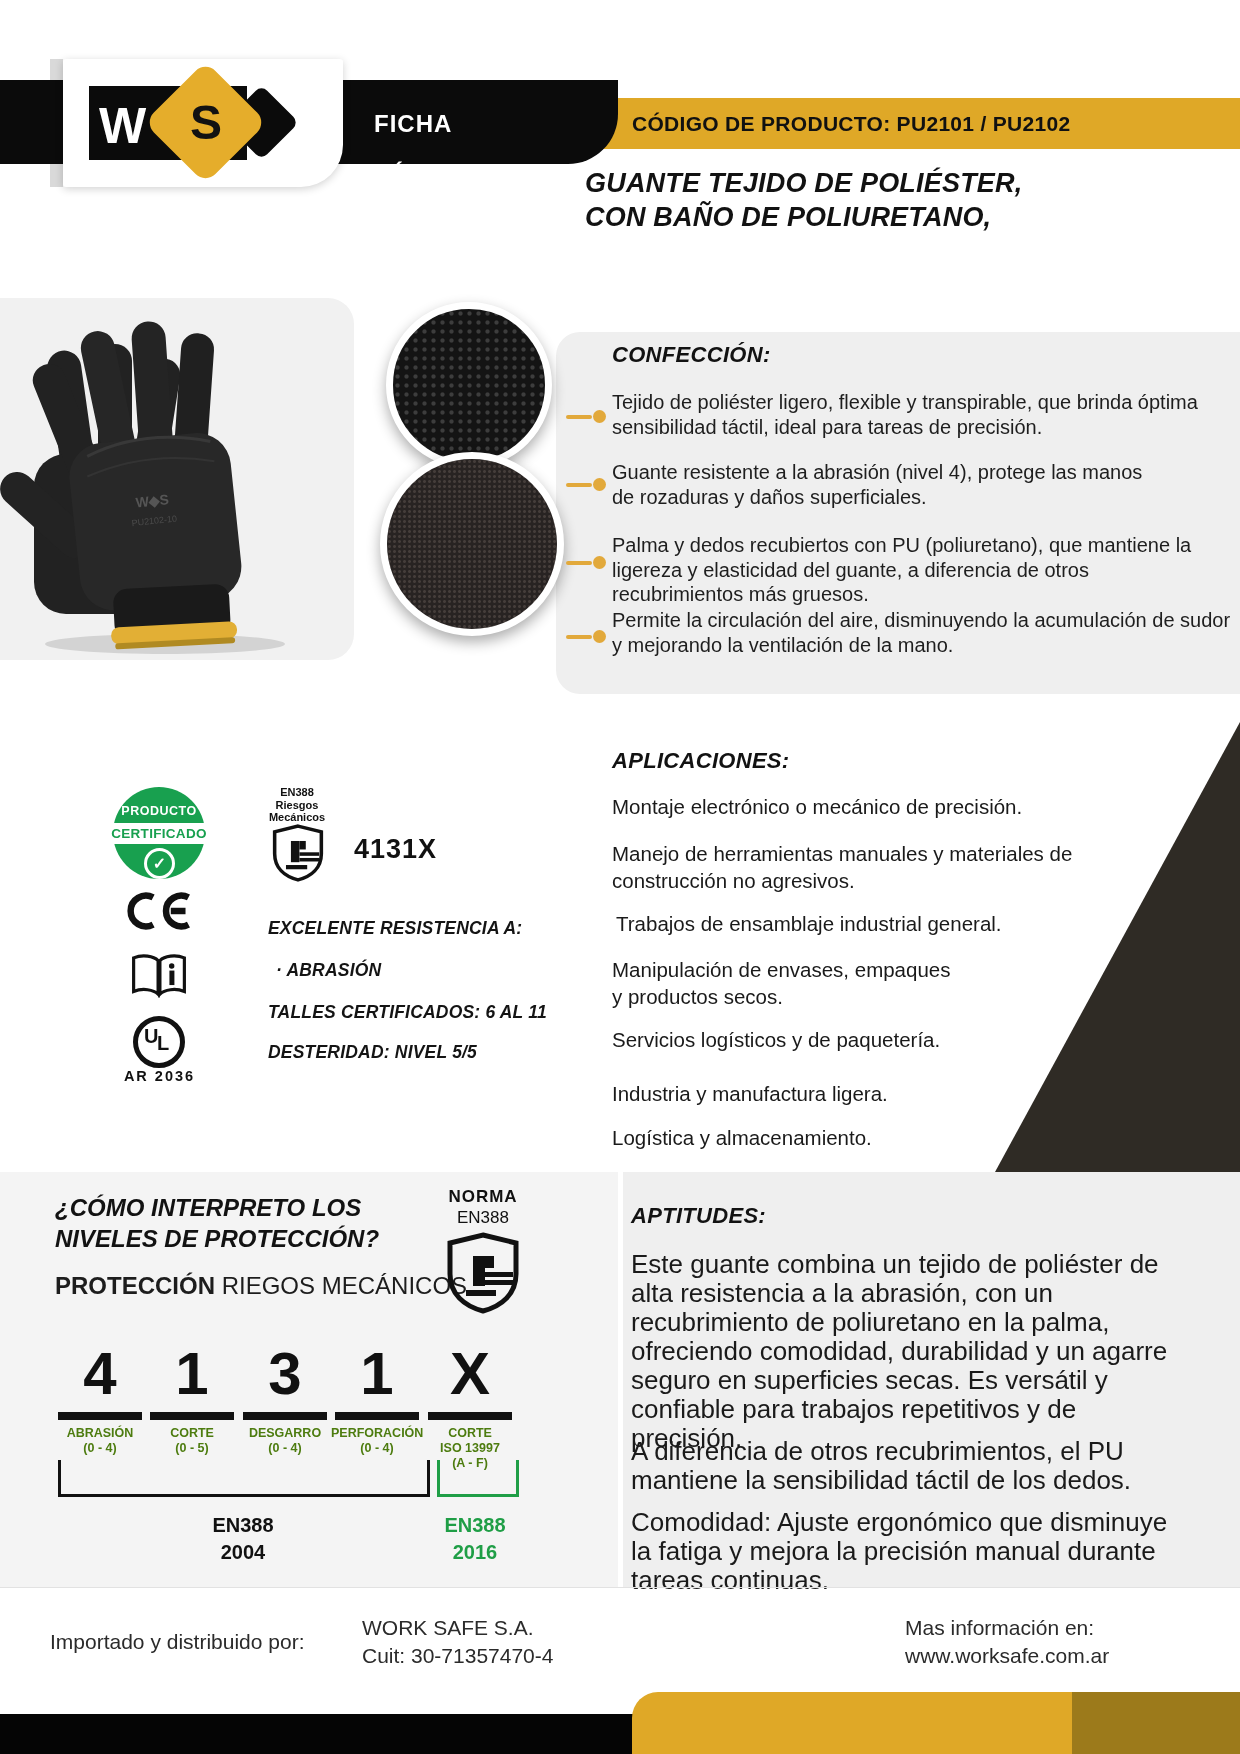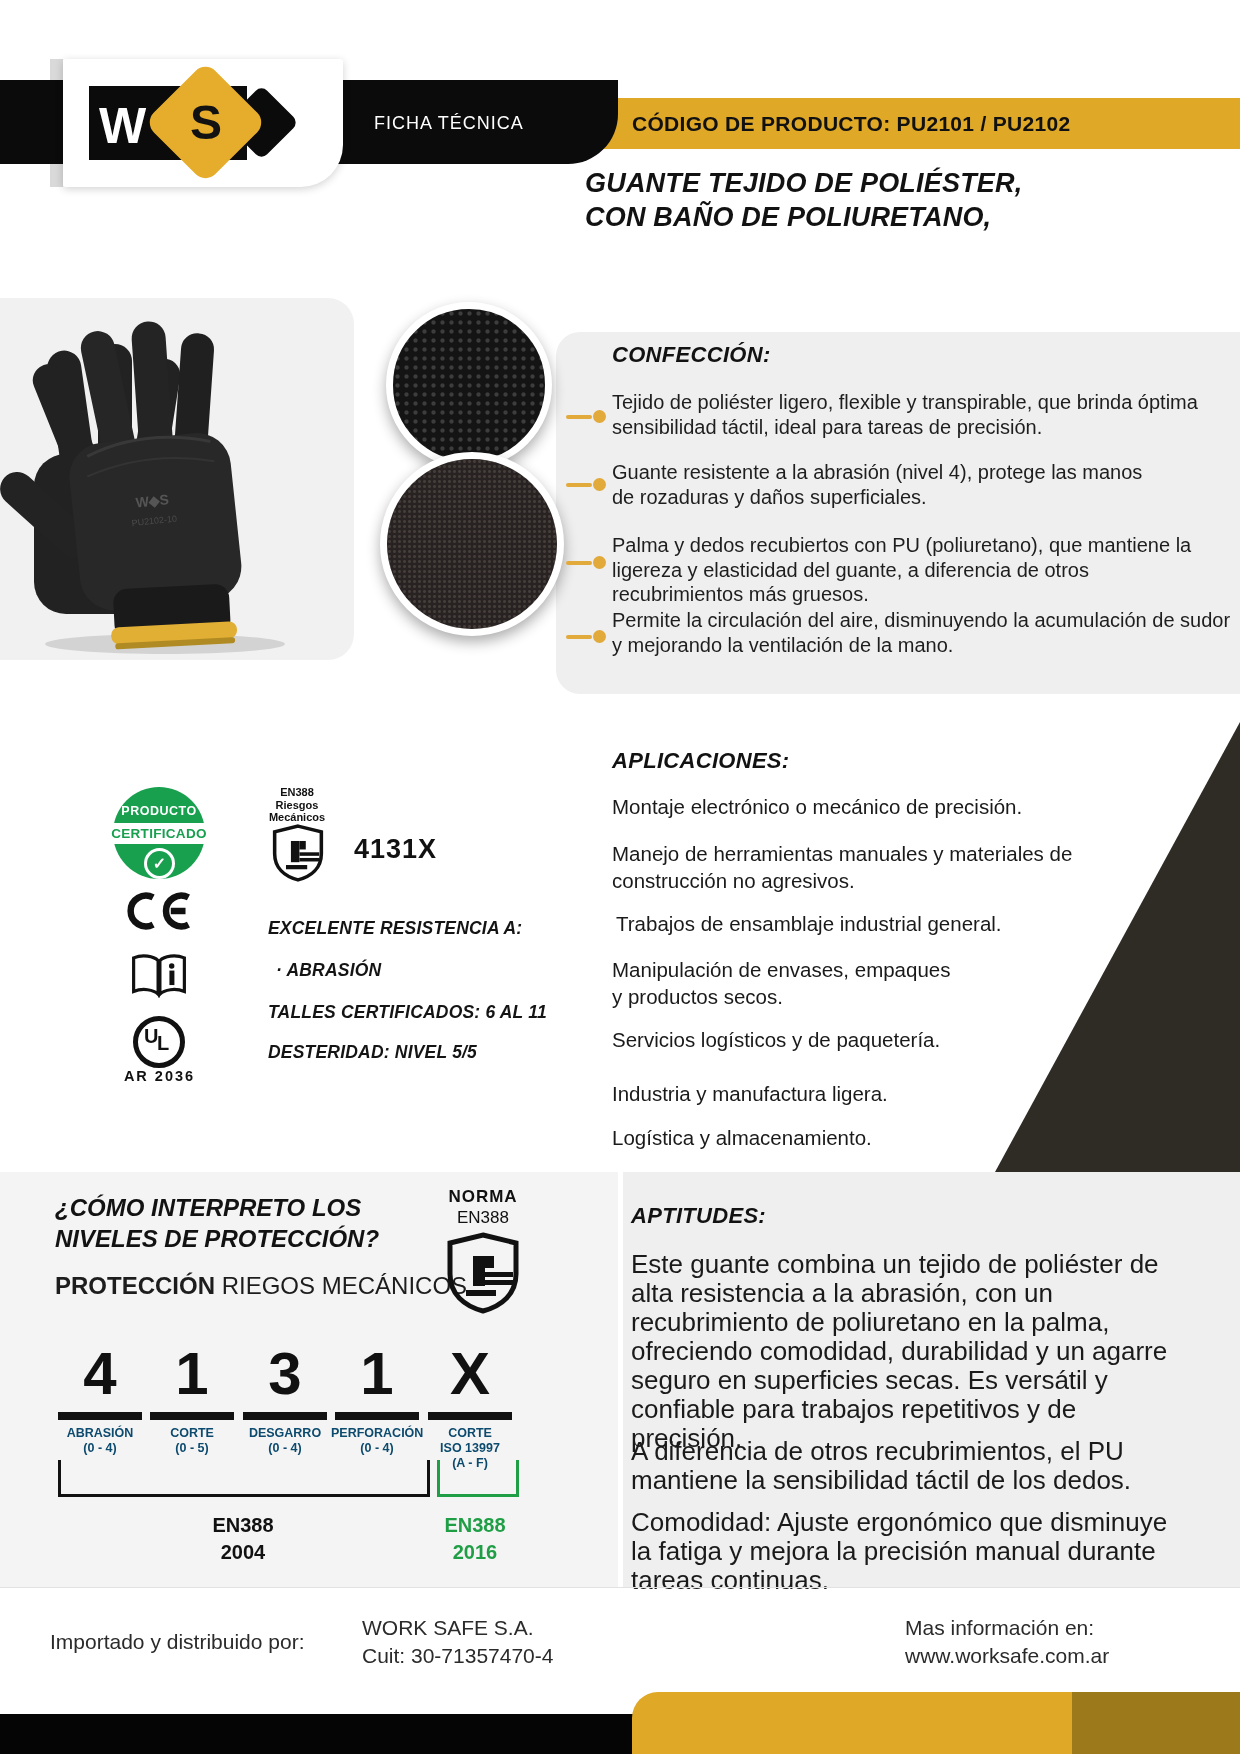--- a/index.html
+++ b/index.html
@@ -6,21 +6,21 @@
   .page{position:relative;width:1240px;height:1754px;background:#ffffff;overflow:hidden;
         font-family:"Liberation Sans", sans-serif;color:#1c1c1c;}
   .abs{position:absolute;}
 
   
   .side-strip{left:50px;top:59px;width:13px;height:128px;background:#d9d9d9;}
   .black-band{left:0;top:80px;width:618px;height:84px;background:#0b0b0b;border-radius:0 0 50px 0;z-index:2;}
   .yellow-band{left:520px;top:98px;width:720px;height:51px;background:#DFA827;z-index:1;}
   .code-text{position:absolute;left:112px;top:0;line-height:51px;font-size:21px;font-weight:700;color:#111;letter-spacing:.3px;}
   .doc-type{left:374px;top:98px;width:180px;height:51px;line-height:51px;z-index:3;color:#fff;
-            font-size:18px;font-weight:400;letter-spacing:1px;}
+            font-size:24px;font-weight:700;letter-spacing:1px;}
   .logo-card{left:63px;top:59px;width:280px;height:128px;background:#fff;z-index:4;
              border-radius:3px 3px 42px 3px;box-shadow:0 2px 8px rgba(0,0,0,.18);}
   .logo-banner{position:absolute;left:26px;top:27px;width:158px;height:74px;background:#0b0b0b;}
   .logo-w{position:absolute;left:36px;top:38px;font-size:50px;font-weight:800;color:#fff;}
   .logo-arrow{position:absolute;left:172px;top:37px;width:53px;height:53px;background:#0b0b0b;transform:rotate(45deg);border-radius:8px;}
   .logo-diamond{position:absolute;left:99px;top:20px;width:87px;height:87px;background:#E5AD2B;transform:rotate(45deg);border-radius:14px;}
   .logo-s{position:absolute;left:123px;top:36px;width:40px;text-align:center;font-size:48px;font-weight:800;color:#121212;z-index:2;}
 
   .title-block{left:585px;top:166px;font-size:27px;line-height:34px;font-weight:800;font-style:italic;color:#121212;letter-spacing:.2px;}
 
@@ -66,21 +66,21 @@
   
   .panel-left{left:0;top:1172px;width:618px;height:415px;background:#f4f4f4;}
   .panel-right{left:623px;top:1172px;width:617px;height:415px;background:#efefef;}
   .guide-head{position:absolute;left:55px;top:20px;font-size:24px;line-height:31px;font-weight:800;font-style:italic;color:#121212;}
   .guide-sub{position:absolute;left:55px;top:100px;font-size:24px;color:#1d1d1d;}
   .norma{position:absolute;left:428px;top:14px;width:110px;text-align:center;font-size:17px;line-height:21px;color:#111;}
   .norma .b{font-weight:800;letter-spacing:1px;}
   .level{position:absolute;top:166px;width:92px;text-align:center;}
   .lv-num{font-size:60px;font-weight:800;color:#111;height:72px;line-height:72px;}
   .lv-bar{width:84px;height:8px;background:#111;margin:2px auto 6px auto;}
-  .lv-lab{font-size:12.5px;line-height:15px;font-weight:700;color:#0c4a6e;}
+  .lv-lab{font-size:12.5px;line-height:15px;font-weight:700;color:#4d7c0f;}
   .bracket{position:absolute;top:288px;height:34px;border:3px solid #111;border-top:none;}
   .bracket.green{border-color:#1F9E46;}
   .group-lab{position:absolute;top:340px;width:140px;text-align:center;font-size:20px;line-height:27px;font-weight:800;color:#111;}
   .group-lab.green{color:#1F9E46;}
 
   .apt-par{font-size:26px;line-height:29px;color:#1a1a1a;width:552px;}
 
   
   .footer-line{left:0;top:1587px;width:1240px;height:1px;background:#e2e2e2;}
   .foot-text{font-size:21px;color:#2b2b2b;line-height:28px;}

